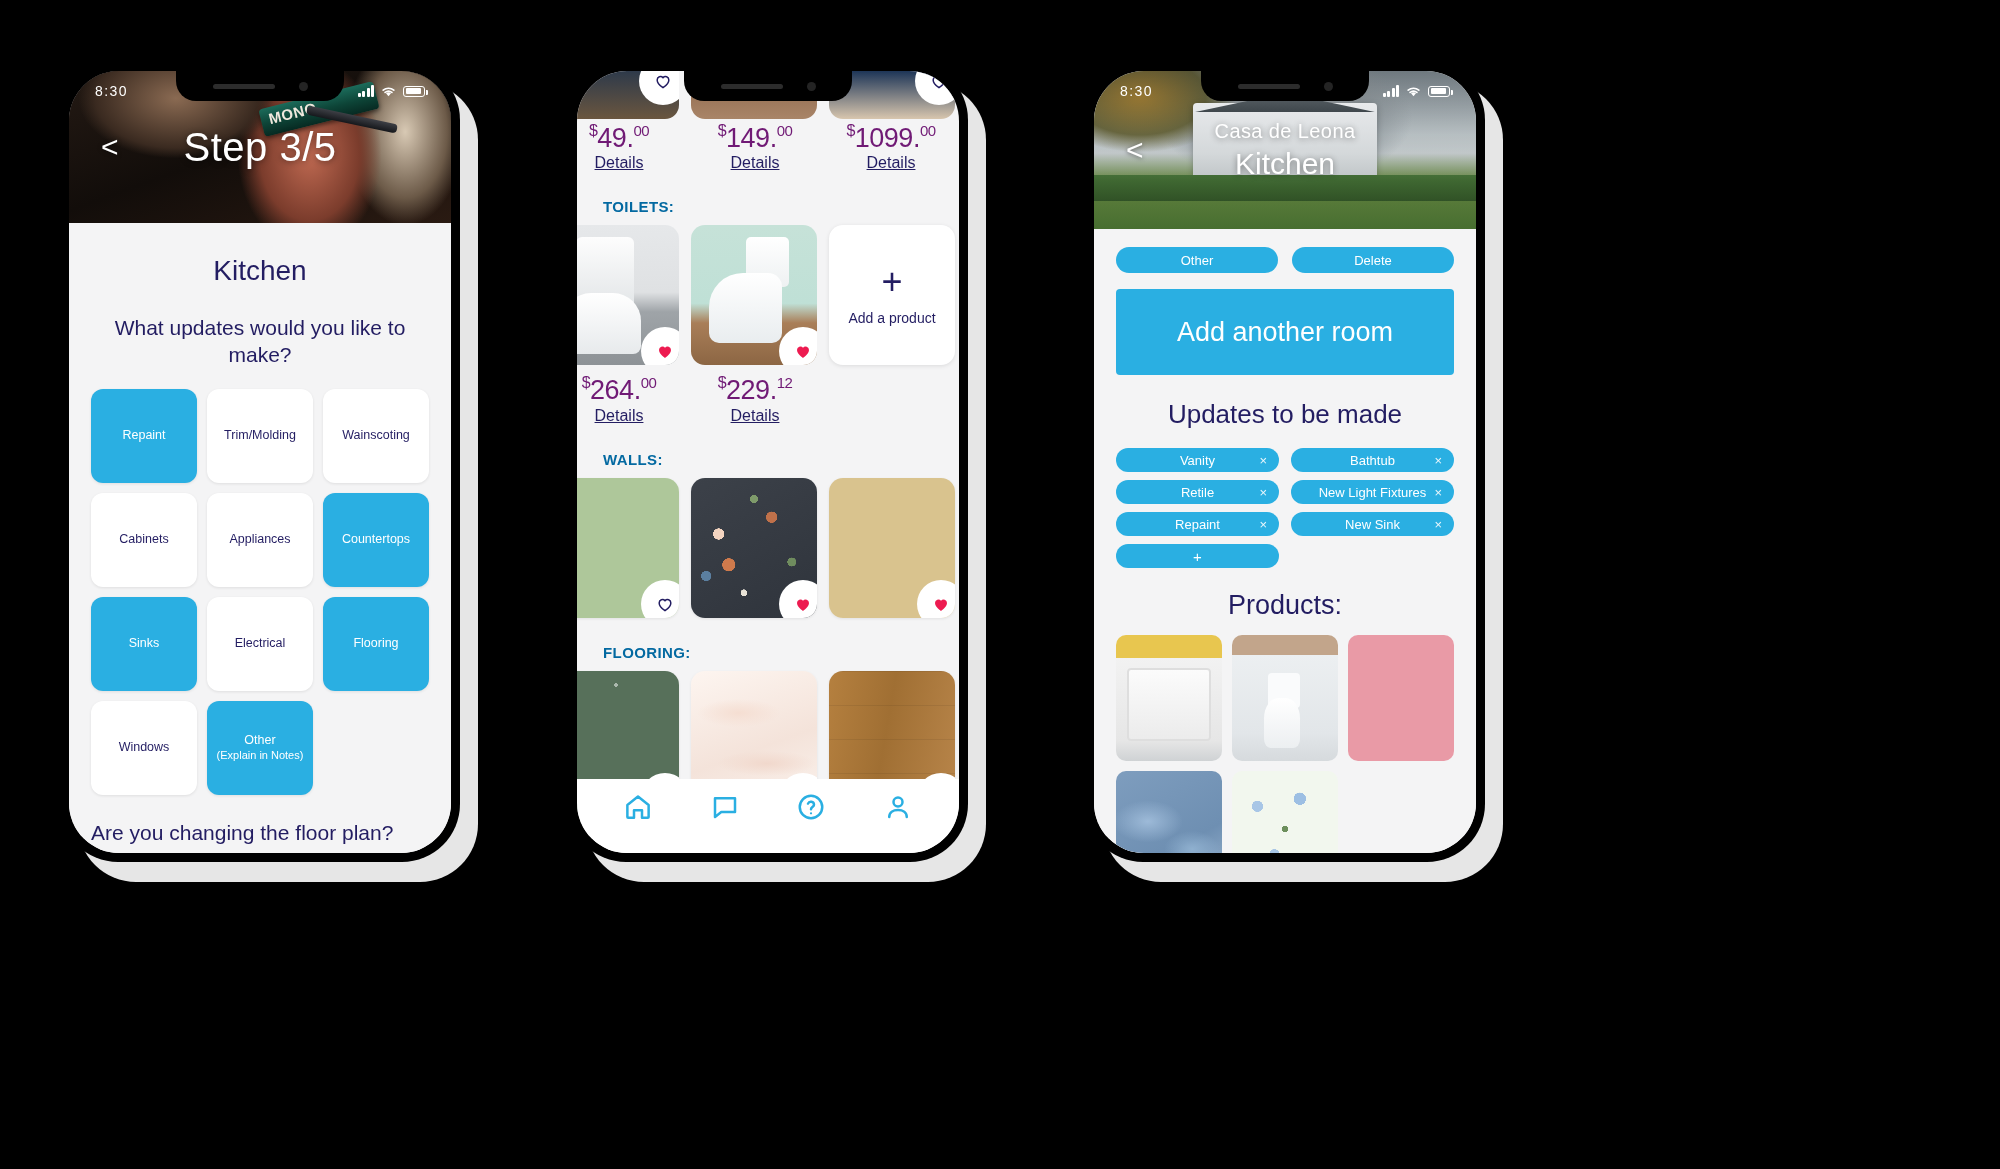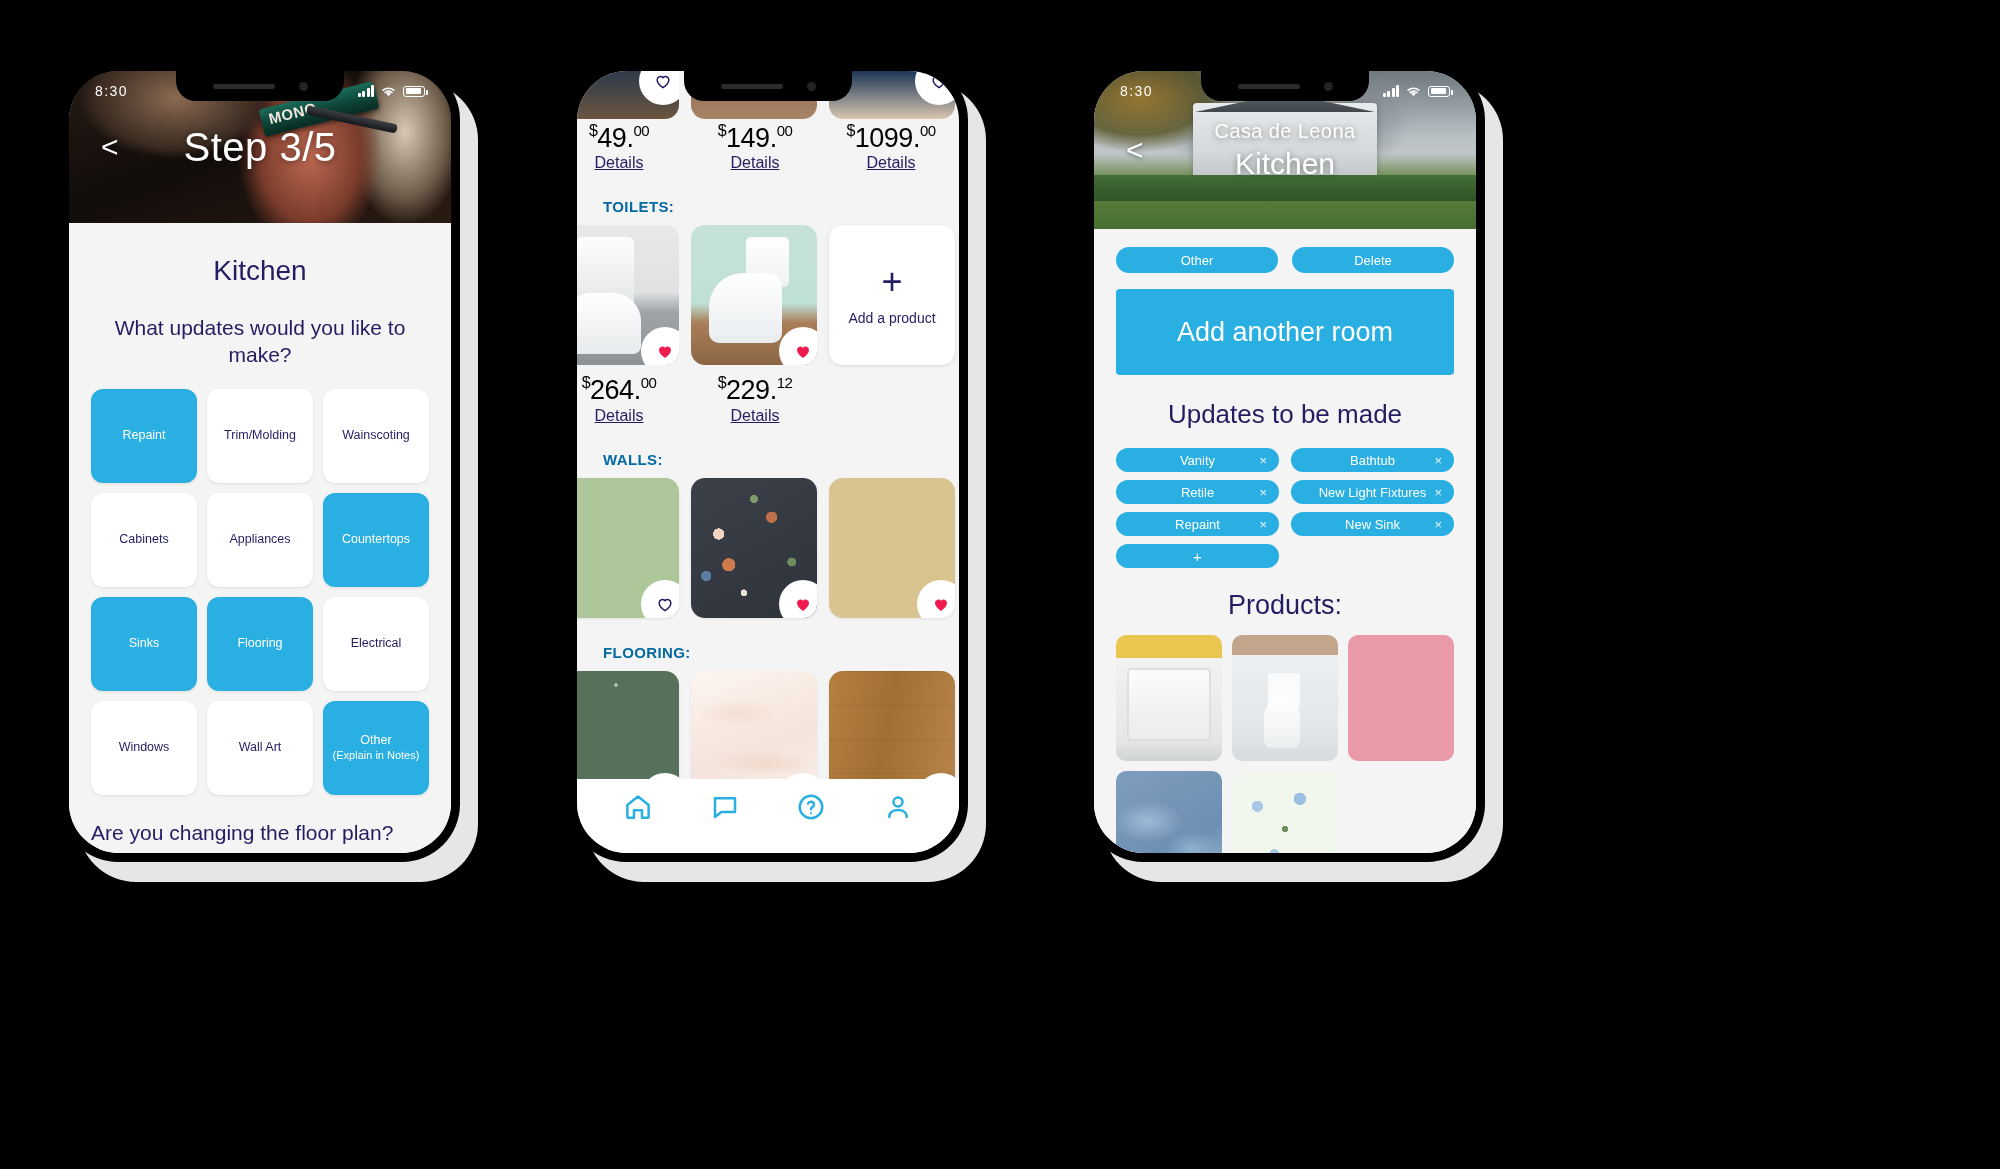--- a/index.html
+++ b/index.html
@@ -152,21 +152,21 @@
   
   #phone2 { left: 568px; top: 62px; width: 400px; height: 800px; }
   #phone2 .screen { background: #f4f4f5; }
   .p2-scroll { position: absolute; inset: 0; }
   .price-row {
     display: flex; justify-content: space-between; padding: 0 6px;
     position: relative;
   }
   .pcard { width: 124px; }
   .price {
-    color: #000000; font-size: 27px; font-weight: 500; text-align: center;
+    color: #701a75; font-size: 27px; font-weight: 500; text-align: center;
     letter-spacing: -.5px; line-height: 1.05; padding-top: 4px;
     white-space: nowrap;
   }
   .price .cur { font-size: 16px; vertical-align: 11px; }
   .price .cents { font-size: 15px; vertical-align: 11px; }
   .details {
     display: block; text-align: center; color: #231d62;
     font-size: 16px; text-decoration: underline; padding-top: 2px;
   }
   .sec-head {
@@ -413,31 +413,28 @@
               </div>
             <div class="opt">
                 <span>Appliances</span>
               </div>
             <div class="opt sel">
                 <span>Countertops</span>
               </div>
             <div class="opt sel">
                 <span>Sinks</span>
               </div>
+            <div class="opt">
+                <span>Electrical</span>
+              </div>
             <div class="opt sel">
                 <span>Flooring</span>
               </div>
             <div class="opt">
-                <span>Electrical</span>
-              </div>
-            <div class="opt">
                 <span>Windows</span>
-              </div>
-            <div class="opt">
-                <span>Wall Art</span>
               </div>
             <div class="opt sel">
               <span>
                 <span>Other</span>
                 <span class="sub">(Explain in Notes)</span>
               </span>
             </div>
           </div>
 
           <div class="fp-q">Are you changing the floor plan?</div>

